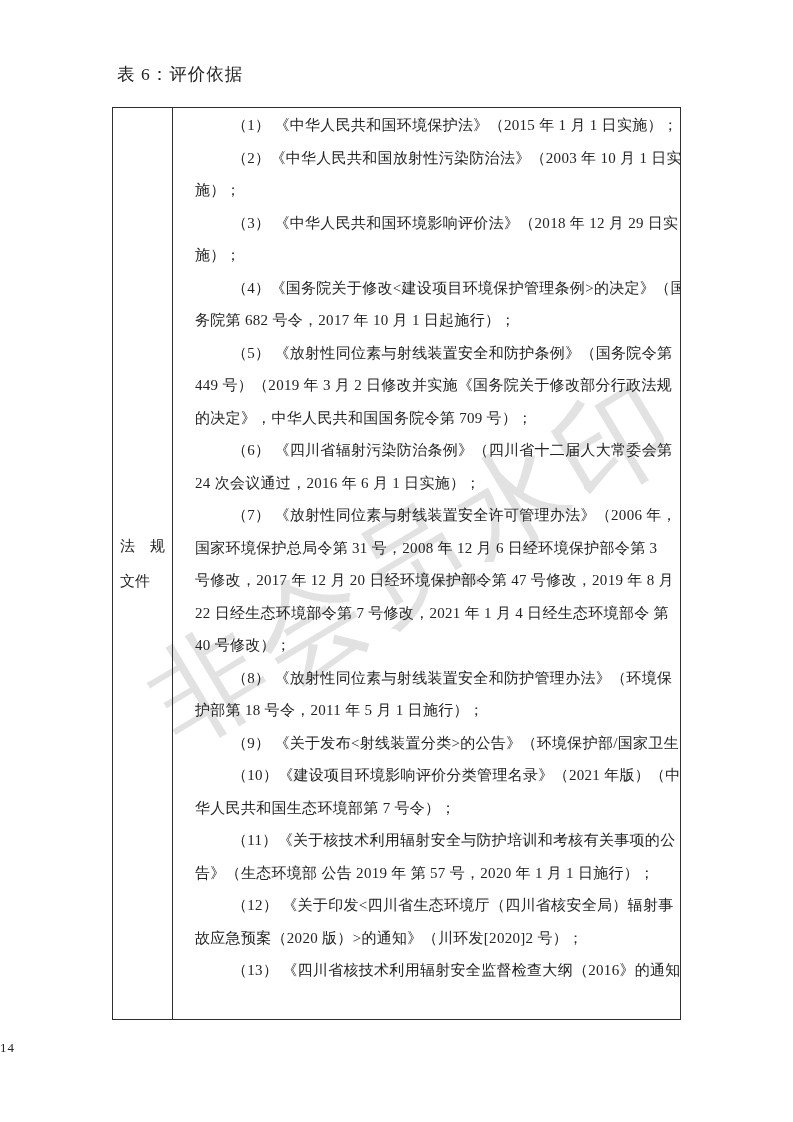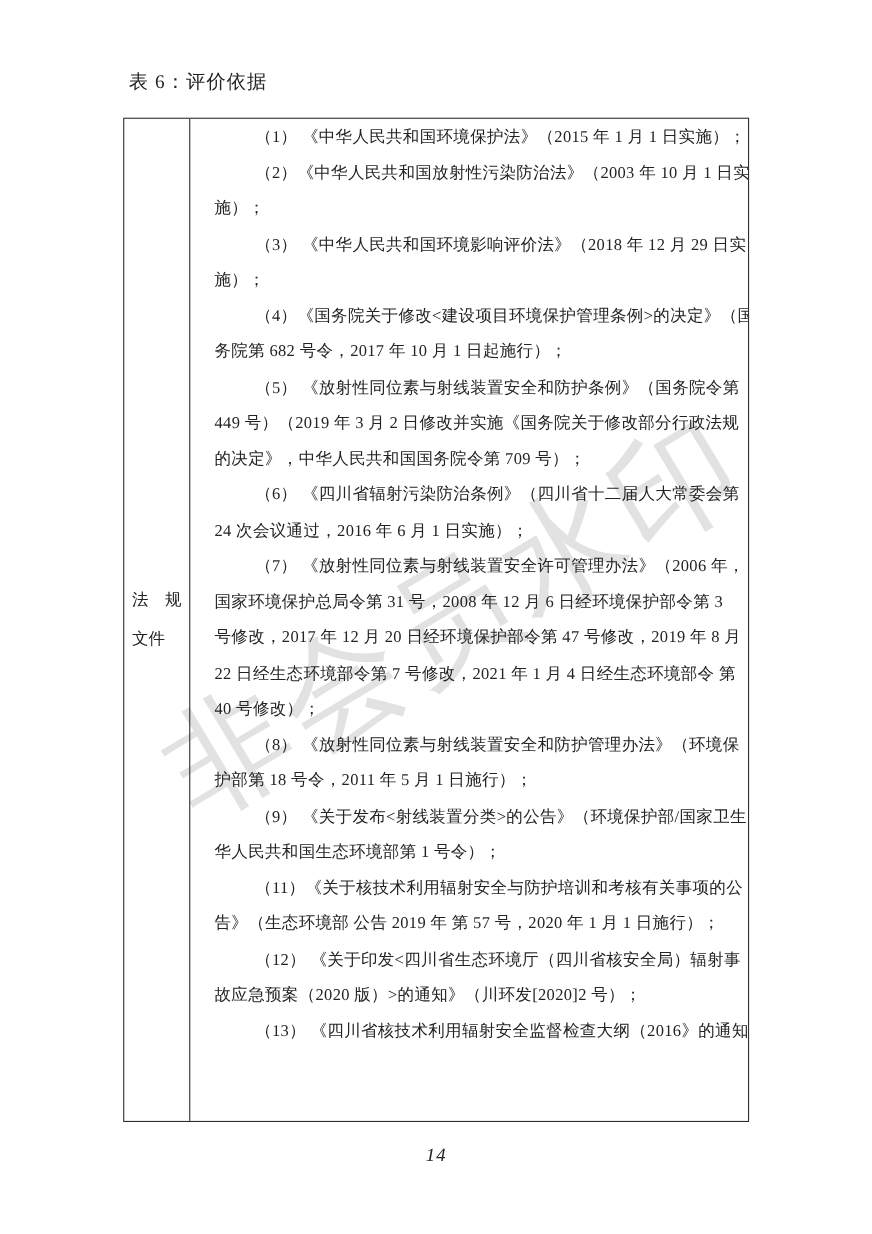--- a/index.html
+++ b/index.html
@@ -84,24 +84,22 @@
     white-space: nowrap;
   }
   .content-cell .line.indent {
     padding-left: 37px;
   }
   .page-number {
     position: absolute;
     left: 0;
     top: 1040px;
     width: 100%;
-    text-align: center;
-    font-size: 17px;
+    font-size: 13px;
     letter-spacing: 1px;
-    font-style: italic;
   }
 </style>
 </head>
 <body>
 
 <div class="page">
 
   <div class="doc-title">表 6：评价依据</div>
 
   <div class="watermark">非会员水印</div>
@@ -126,21 +124,22 @@
         <div class="line indent">（6） 《四川省辐射污染防治条例》（四川省十二届人大常委会第</div>
         <div class="line">24 次会议通过，2016 年 6 月 1 日实施）；</div>
         <div class="line indent">（7） 《放射性同位素与射线装置安全许可管理办法》（2006 年，</div>
         <div class="line">国家环境保护总局令第 31 号，2008 年 12 月 6 日经环境保护部令第 3</div>
         <div class="line">号修改，2017 年 12 月 20 日经环境保护部令第 47 号修改，2019 年 8 月</div>
         <div class="line">22 日经生态环境部令第 7 号修改，2021 年 1 月 4 日经生态环境部令 第</div>
         <div class="line">40 号修改）；</div>
         <div class="line indent">（8） 《放射性同位素与射线装置安全和防护管理办法》（环境保</div>
         <div class="line">护部第 18 号令，2011 年 5 月 1 日施行）；</div>
         <div class="line indent">（9） 《关于发布&lt;射线装置分类&gt;的公告》（环境保护部/国家卫生</div>
-        <div class="line">华人民共和国生态环境部第 1 号令）；</div>
+        <div class="line indent">（10）《建设项目环境影响评价分类管理名录》（2021 年版）（中</div>
+        <div class="line">华人民共和国生态环境部第 7 号令）；</div>
         <div class="line indent">（11）《关于核技术利用辐射安全与防护培训和考核有关事项的公</div>
         <div class="line">告》（生态环境部 公告 2019 年 第 57 号，2020 年 1 月 1 日施行）；</div>
         <div class="line indent">（12） 《关于印发&lt;四川省生态环境厅（四川省核安全局）辐射事</div>
         <div class="line">故应急预案（2020 版）&gt;的通知》（川环发[2020]2 号）；</div>
         <div class="line indent">（13） 《四川省核技术利用辐射安全监督检查大纲（2016》的通知</div>
       </div>
   </div>
 
   <div class="page-number">14</div>
 

